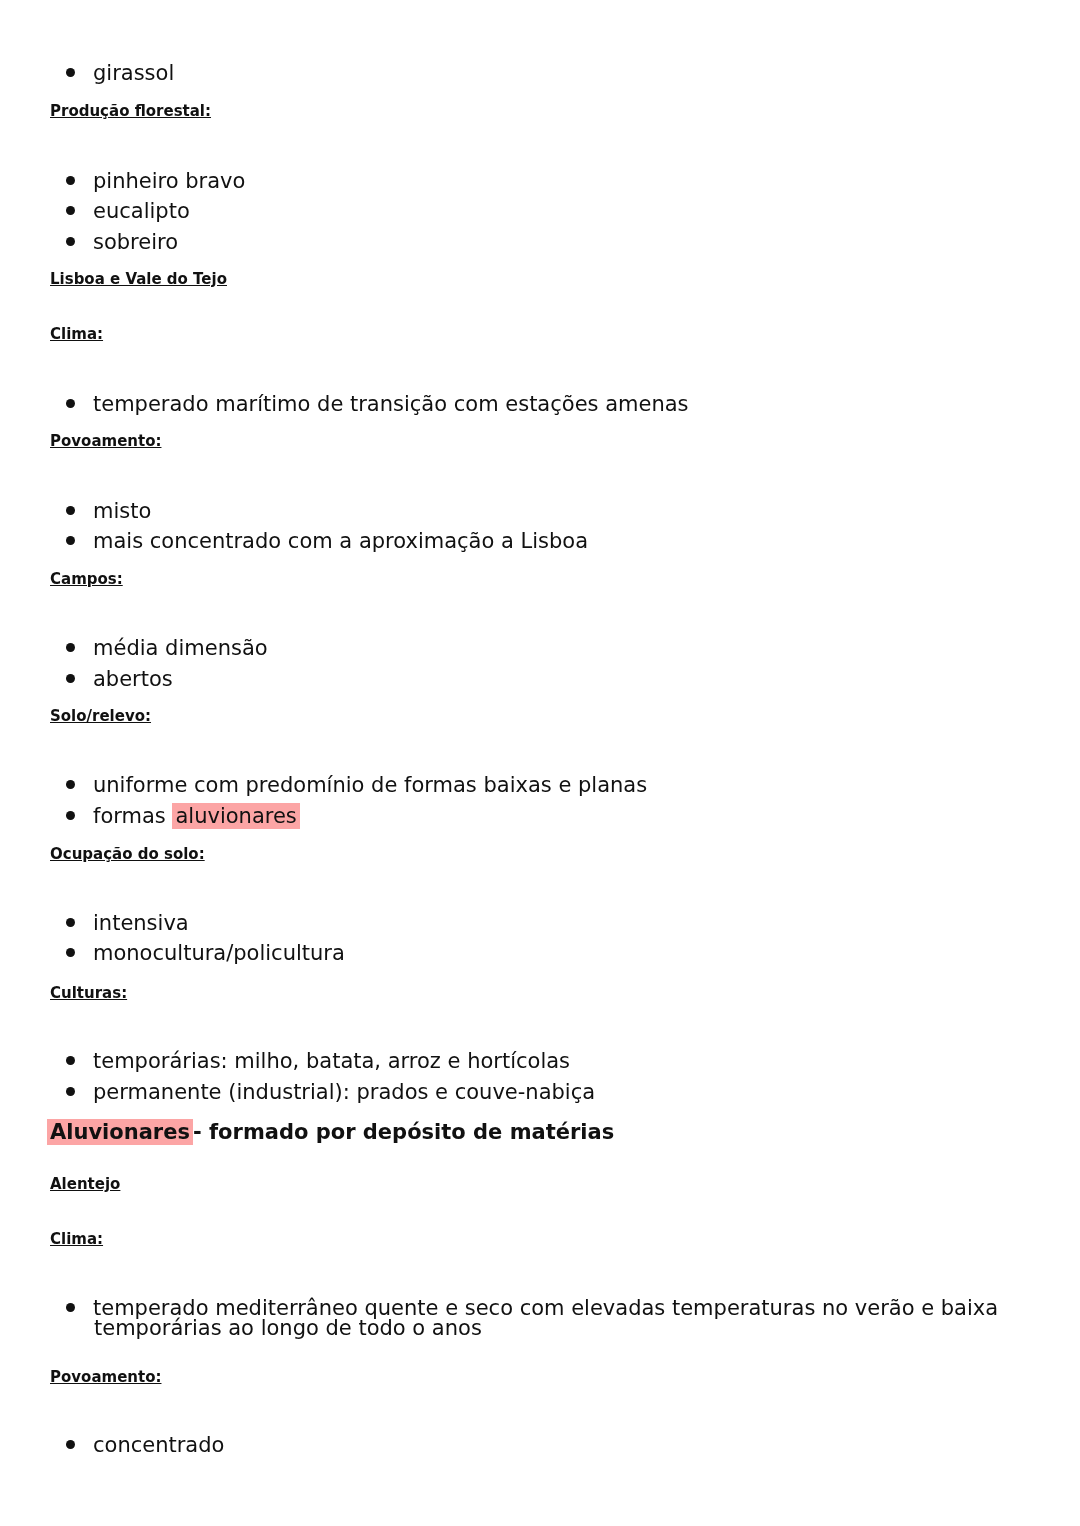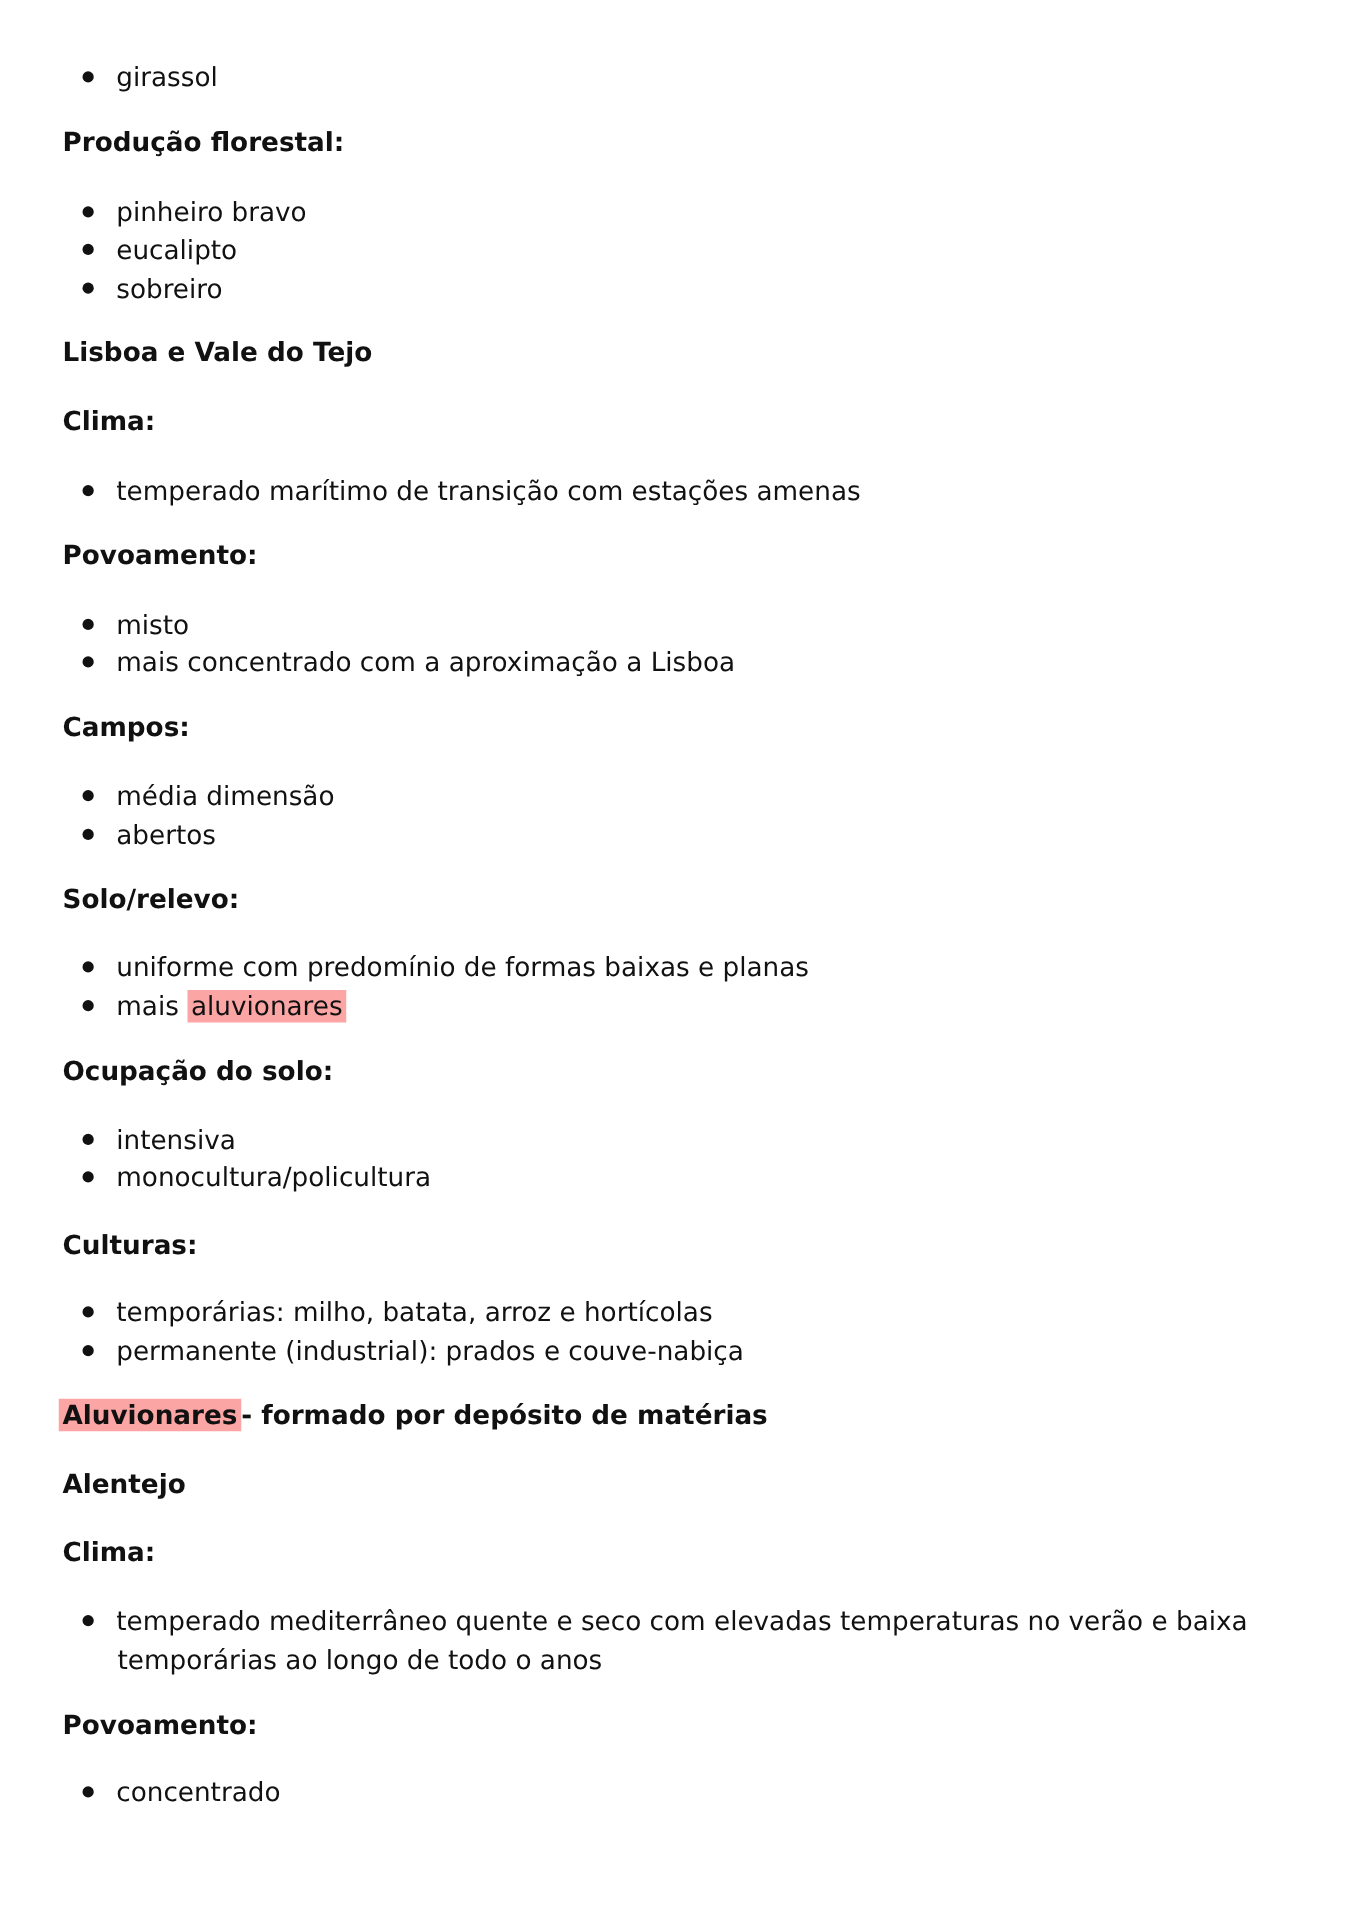--- a/index.html
+++ b/index.html
@@ -1,20 +1,20 @@
 <!DOCTYPE html>
 <html><head>
 <meta charset="utf-8">
 <style>
   html, body { margin:0; padding:0; background:#ffffff; }
   body { width:1080px; height:1526px; position:relative; overflow:hidden;
          font-family:"DejaVu Sans","Liberation Sans",sans-serif; color:#111111; }
   .line { position:absolute; left:0; white-space:nowrap; }
-  .heading { left:50px; font-weight:bold; font-size:21px; }
-  .bullet-row { left:66px; font-size:21px; }
+  .heading { left:50px; font-weight:bold; font-size:15px;text-decoration:underline; }
+  .bullet-row { left:66px; font-size:21px;margin-top:11px; }
   .bullet { display:inline-block; width:9px; height:9px; border-radius:50%; background:#111; margin-right:18px; vertical-align:middle; position:relative; top:-2px; }
   .para { left:50px; font-size:21px;font-weight:bold; }
   .cont { left:94px; font-size:21px; }
   .hl { background:#fca5a5; padding:1px 3px; }
 </style>
 </head>
 <body>
 
 <div>
   <div class="line bullet-row" style="top:50px"><span class="bullet"></span><span>girassol</span></div>
@@ -26,21 +26,21 @@
   <div class="line heading" style="top:325px">Clima:</div>
   <div class="line bullet-row" style="top:381px"><span class="bullet"></span><span>temperado marítimo de transição com estações amenas</span></div>
   <div class="line heading" style="top:432px">Povoamento:</div>
   <div class="line bullet-row" style="top:488px"><span class="bullet"></span><span>misto</span></div>
   <div class="line bullet-row" style="top:518px"><span class="bullet"></span><span>mais concentrado com a aproximação a Lisboa</span></div>
   <div class="line heading" style="top:570px">Campos:</div>
   <div class="line bullet-row" style="top:625px"><span class="bullet"></span><span>média dimensão</span></div>
   <div class="line bullet-row" style="top:656px"><span class="bullet"></span><span>abertos</span></div>
   <div class="line heading" style="top:707px">Solo/relevo:</div>
   <div class="line bullet-row" style="top:762px"><span class="bullet"></span><span>uniforme com predomínio de formas baixas e planas</span></div>
-  <div class="line bullet-row" style="top:793px"><span class="bullet"></span><span>mais </span><span class="hl">aluvionares</span></div>
+  <div class="line bullet-row" style="top:793px"><span class="bullet"></span><span>formas </span><span class="hl">aluvionares</span></div>
   <div class="line heading" style="top:845px">Ocupação do solo:</div>
   <div class="line bullet-row" style="top:900px"><span class="bullet"></span><span>intensiva</span></div>
   <div class="line bullet-row" style="top:930px"><span class="bullet"></span><span>monocultura/policultura</span></div>
   <div class="line heading" style="top:984px">Culturas:</div>
   <div class="line bullet-row" style="top:1038px"><span class="bullet"></span><span>temporárias: milho, batata, arroz e hortícolas</span></div>
   <div class="line bullet-row" style="top:1069px"><span class="bullet"></span><span>permanente (industrial): prados e couve-nabiça</span></div>
   <div class="line para" style="top:1120px;left:47px"><span class="hl">Aluvionares</span><span>- formado por depósito de matérias</span></div>
   <div class="line heading" style="top:1175px">Alentejo</div>
   <div class="line heading" style="top:1230px">Clima:</div>
   <div class="line bullet-row" style="top:1285px"><span class="bullet"></span><span>temperado mediterrâneo quente e seco com elevadas temperaturas no verão e baixa</span></div>

